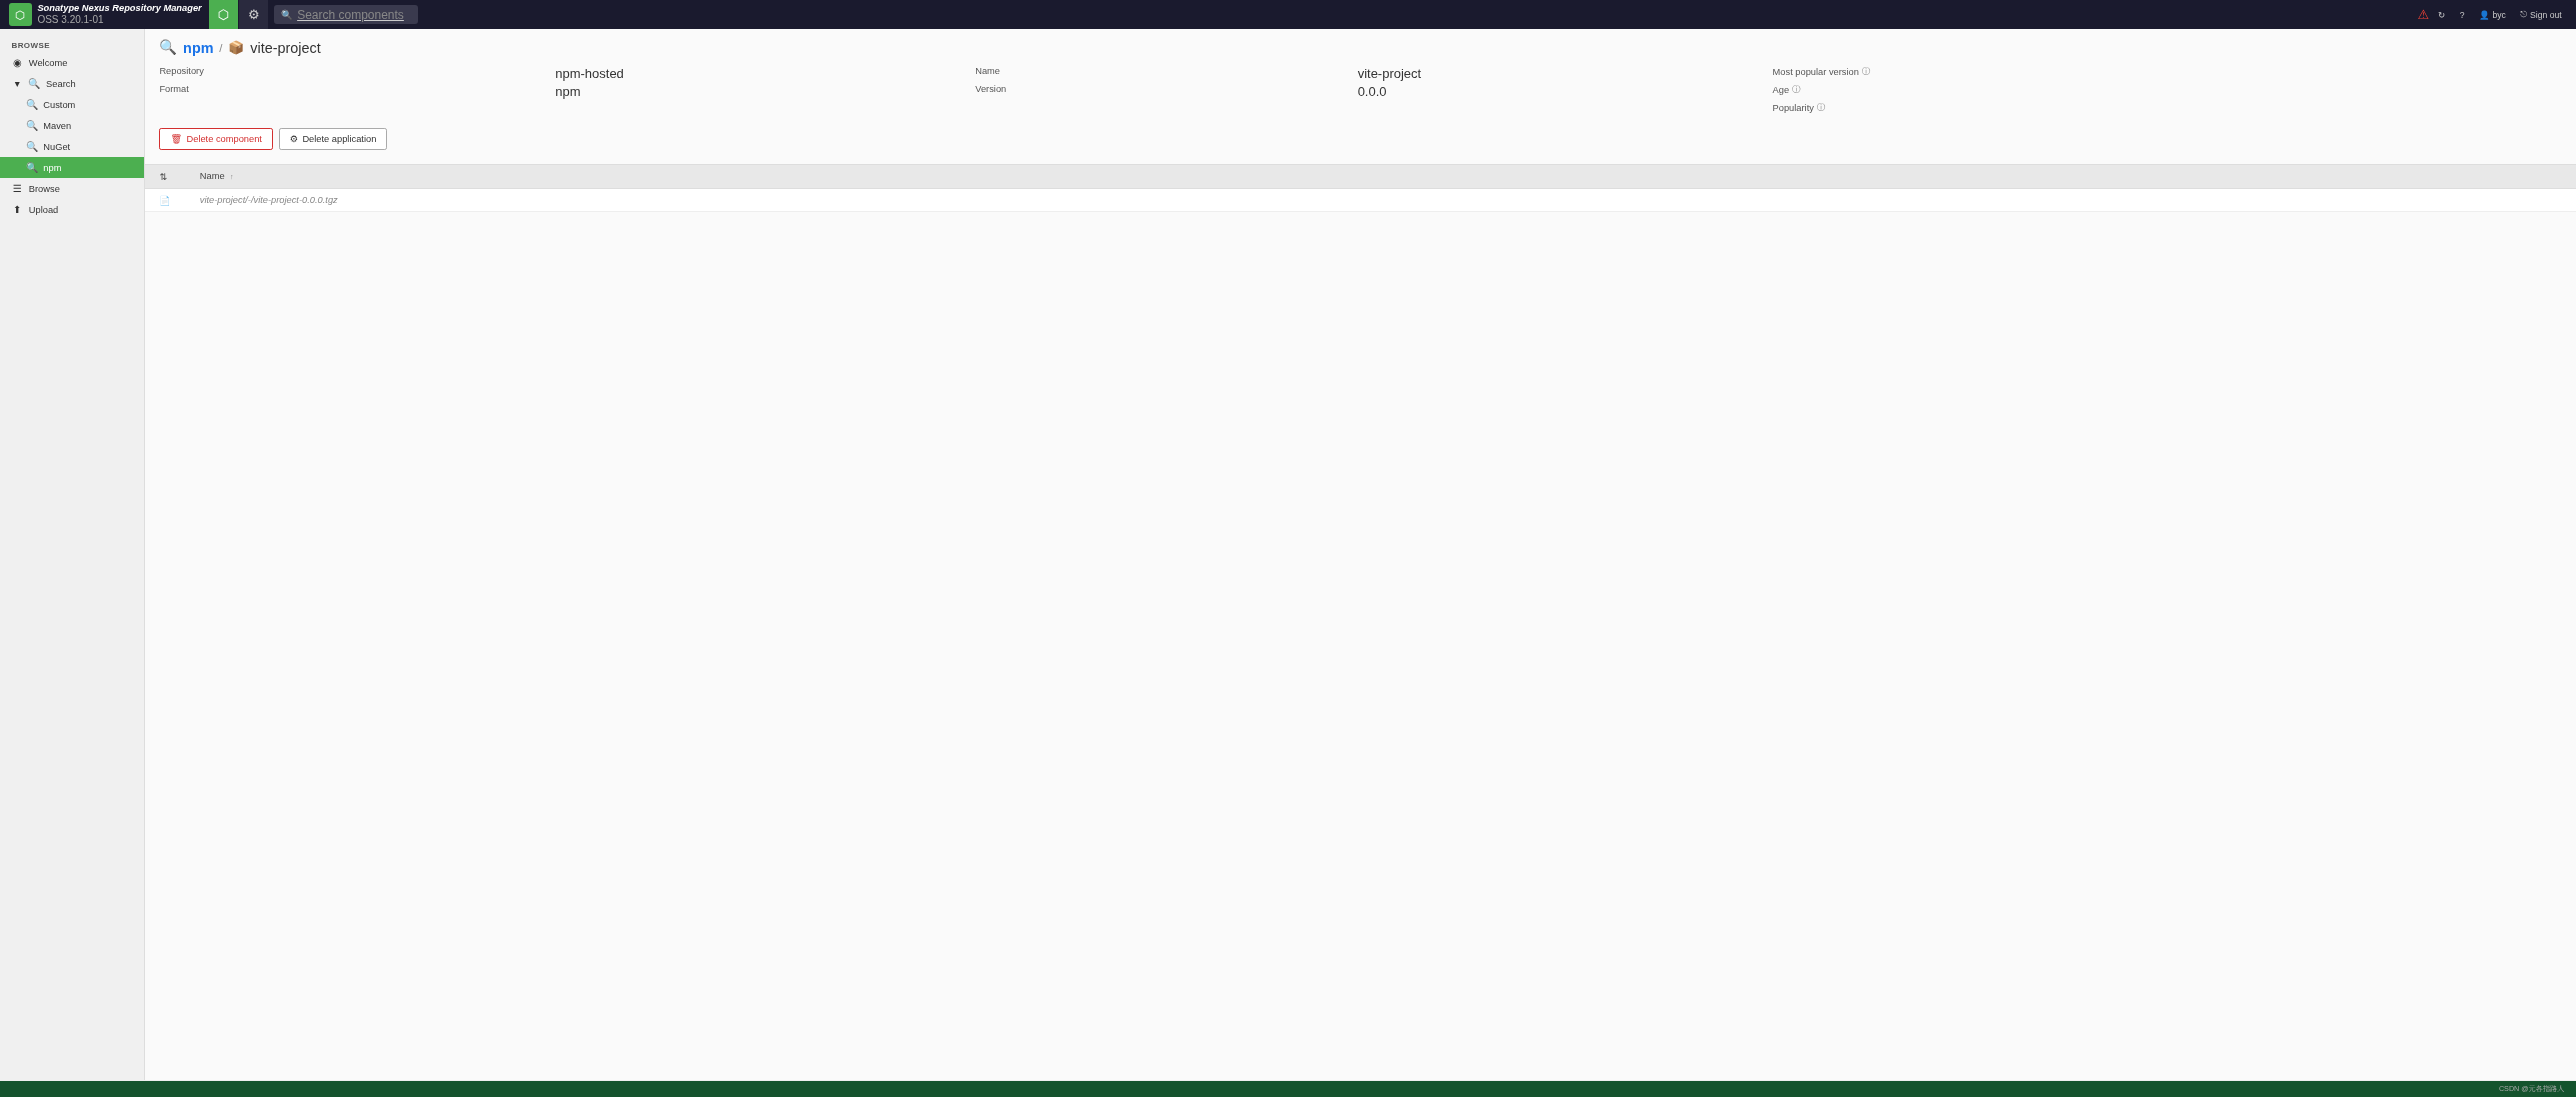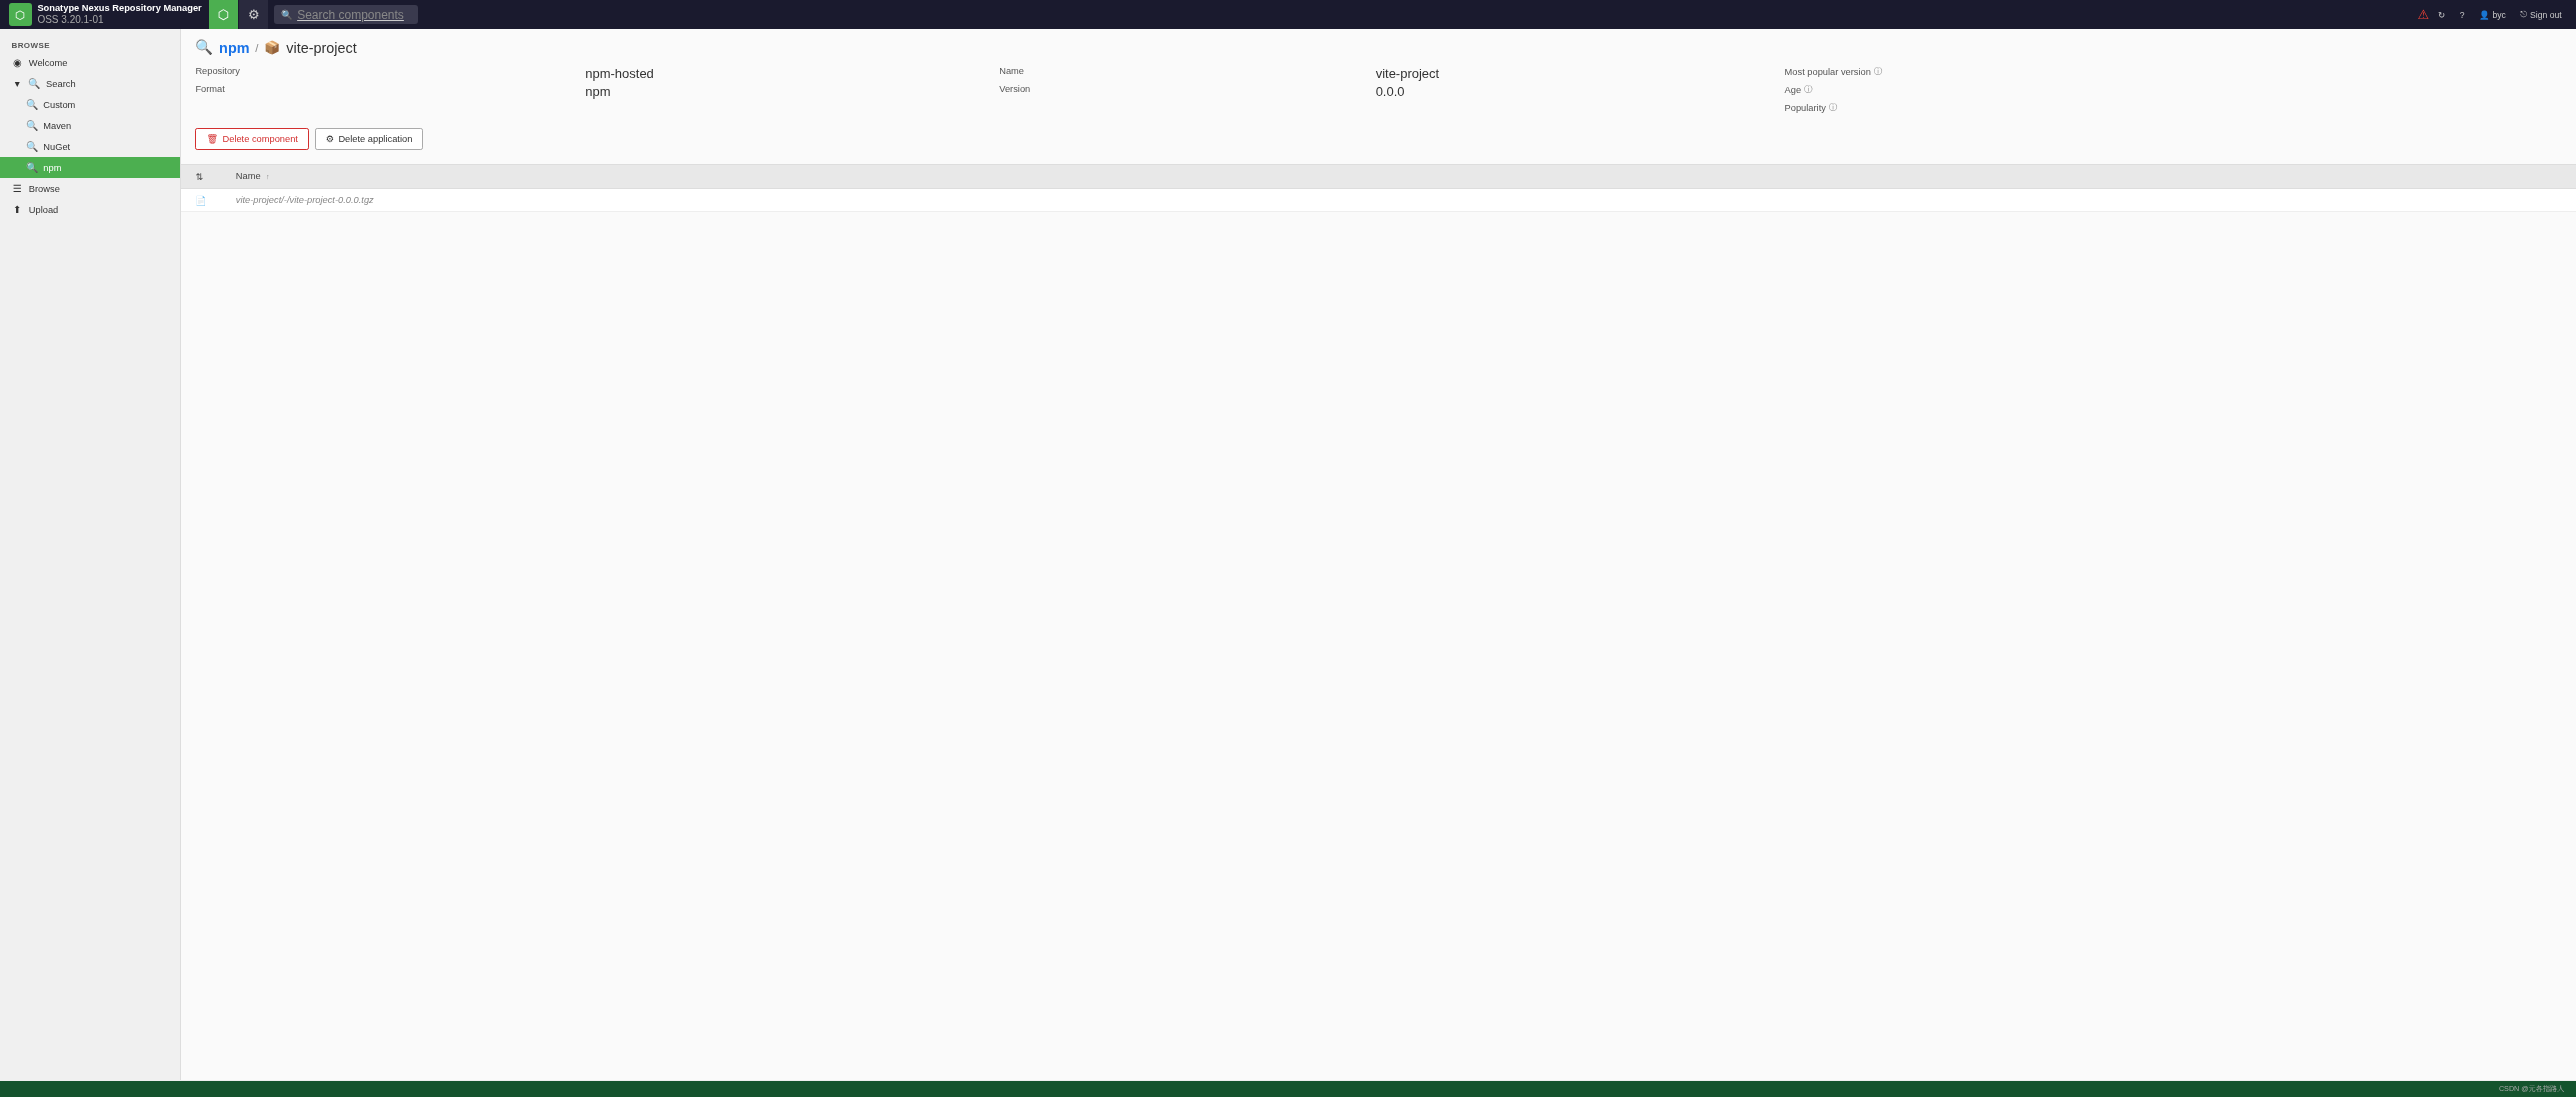--- a/index.html
+++ b/index.html
@@ -14,21 +14,21 @@
     }
     .app-logo {
       display: flex; align-items: center; gap: 5.8px;
       color: white; font-size: 8.6px; margin-right: 5.8px;
     }
     .app-logo-icon {
       width: 23px; height: 23px; background: #4caf50; border-radius: 2.9px;
       display: flex; align-items: center; justify-content: center; color: white; font-size: 11.5px;
     }
     .app-title { line-height: 1.2; }
-    .app-title .name { font-size: 9.3px; font-weight: bold; color: white; }
+    .app-title .name { font-size: 9.3px; font-weight: bold; color: white; font-style: italic; }
     .app-title .version { font-size: 10px; color: #aaa; }
 
     .nav-icon-btn {
       background: #2a2a3e; border: none; color: #ccc;
       width: 29px; height: 29px; display: flex; align-items: center; justify-content: center;
       cursor: pointer; font-size: 13px; margin-left: 1.4px;
     }
     .nav-icon-btn.active { background: #4caf50; color: white; }
 
     .search-box {
@@ -55,21 +55,21 @@
     }
     .topnav-right .warn-icon { color: #f44336; font-size: 13px; }
 
     
     .main-layout {
       display: flex; flex: 1; overflow: hidden;
     }
 
     
     .sidebar {
-      width: 181px; background: #f0f0f0; border-right: 0.7px solid #ddd;
+      width: 145px; background: #f0f0f0; border-right: 0.7px solid #ddd;
       flex-shrink: 0; overflow-y: auto;
       padding-top: 5.8px;
     }
     .sidebar-section-label {
       font-size: 8px; color: #555; font-weight: bold;
       padding: 5.8px 11.5px 2.9px; text-transform: uppercase; letter-spacing: 0.4px;
     }
     .sidebar-item {
       display: flex; align-items: center; gap: 5.8px;
       padding: 5px 11.5px; cursor: pointer; color: #333; font-size: 9.3px;

